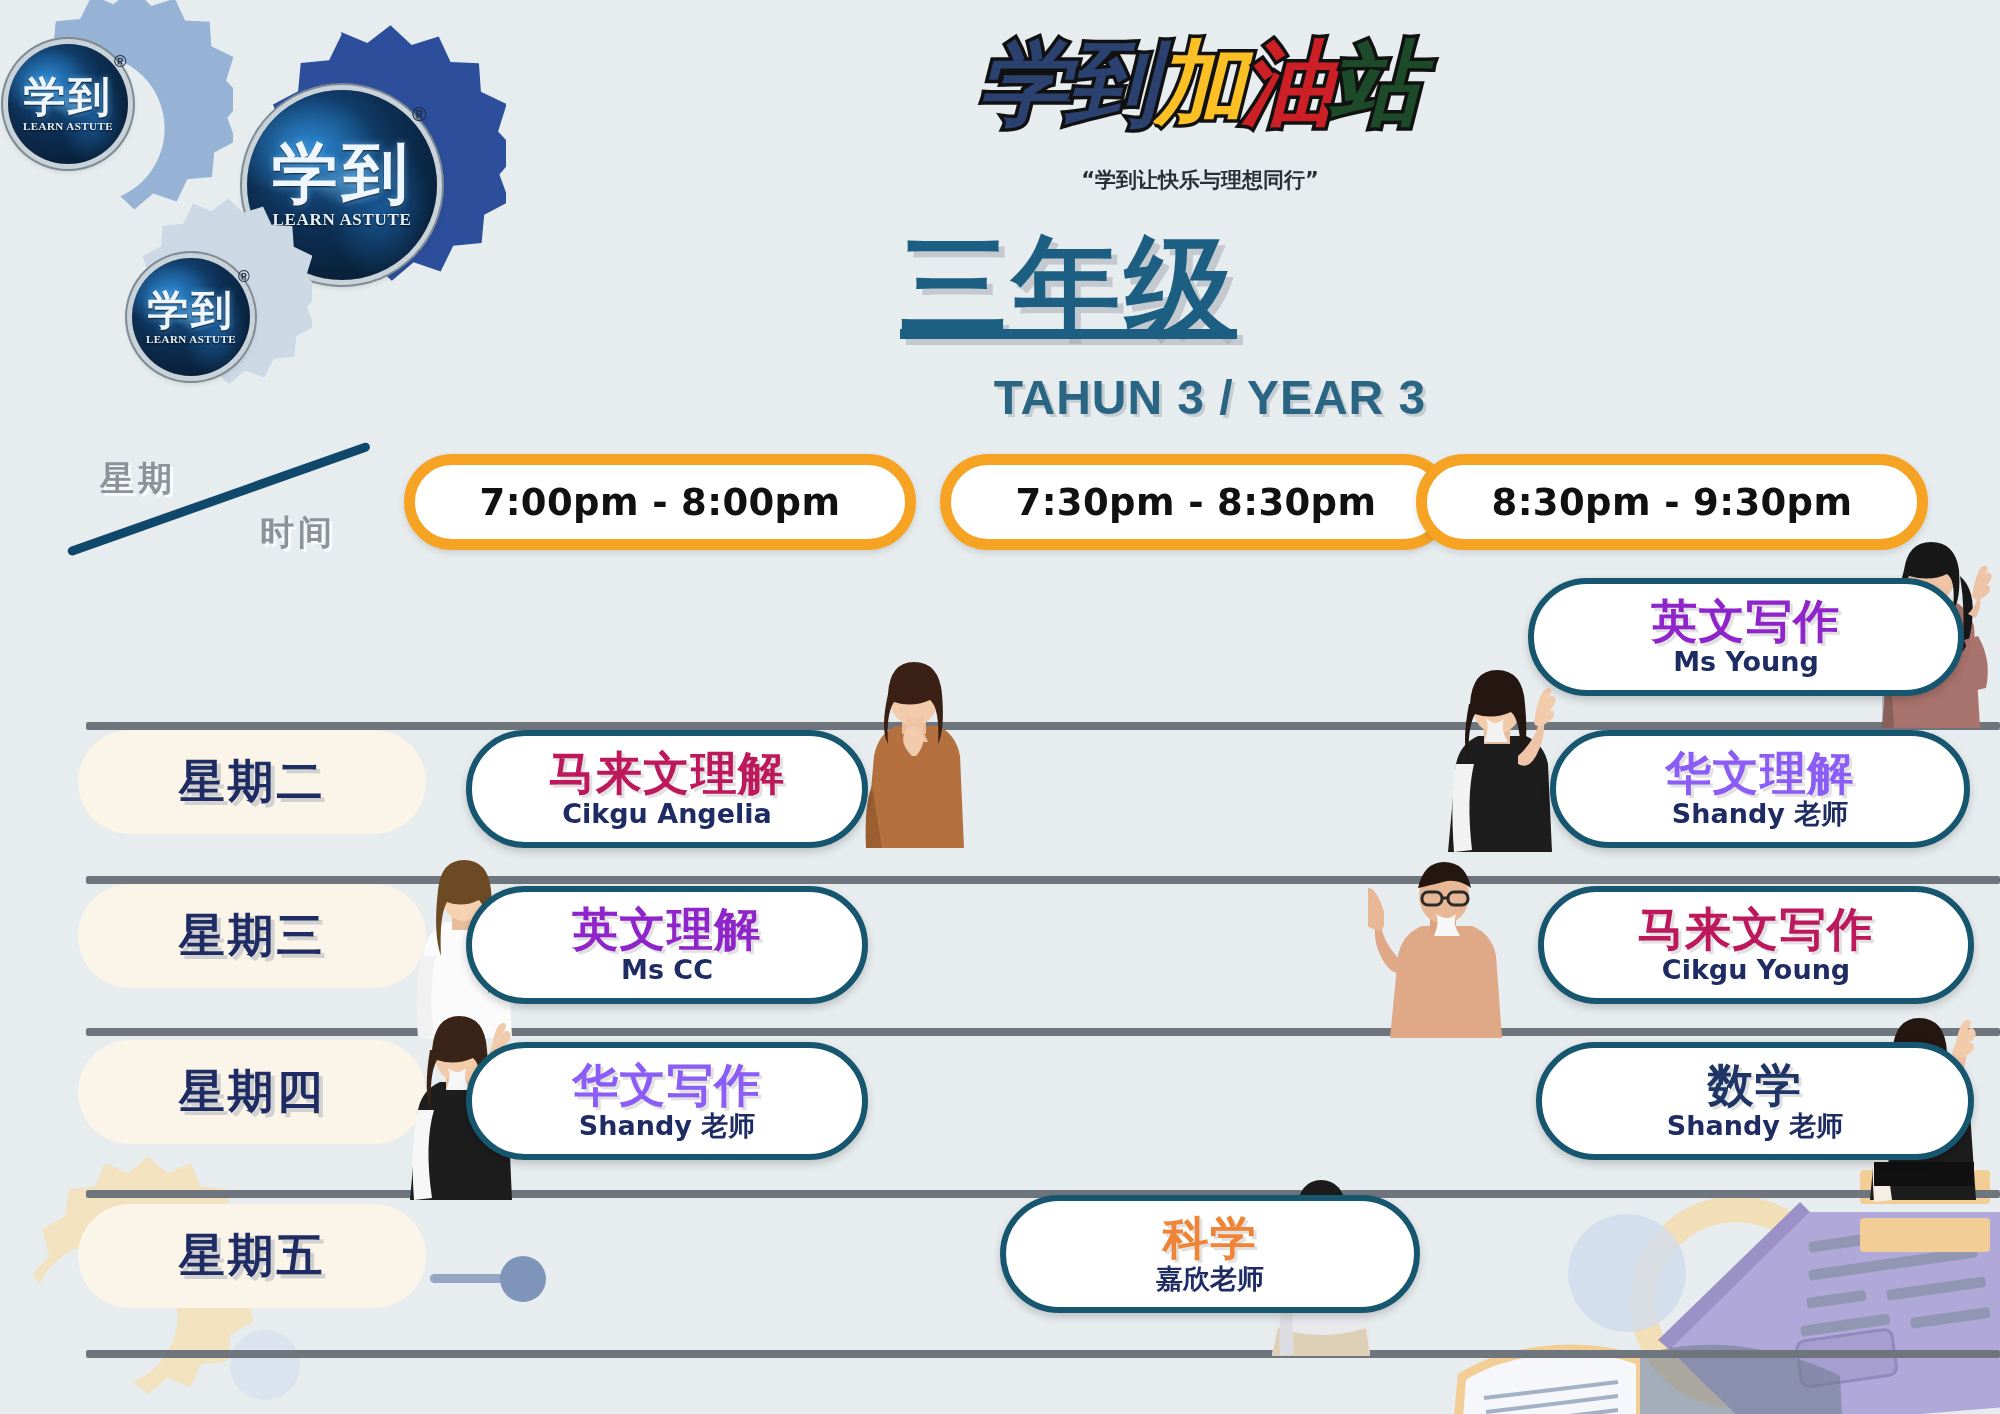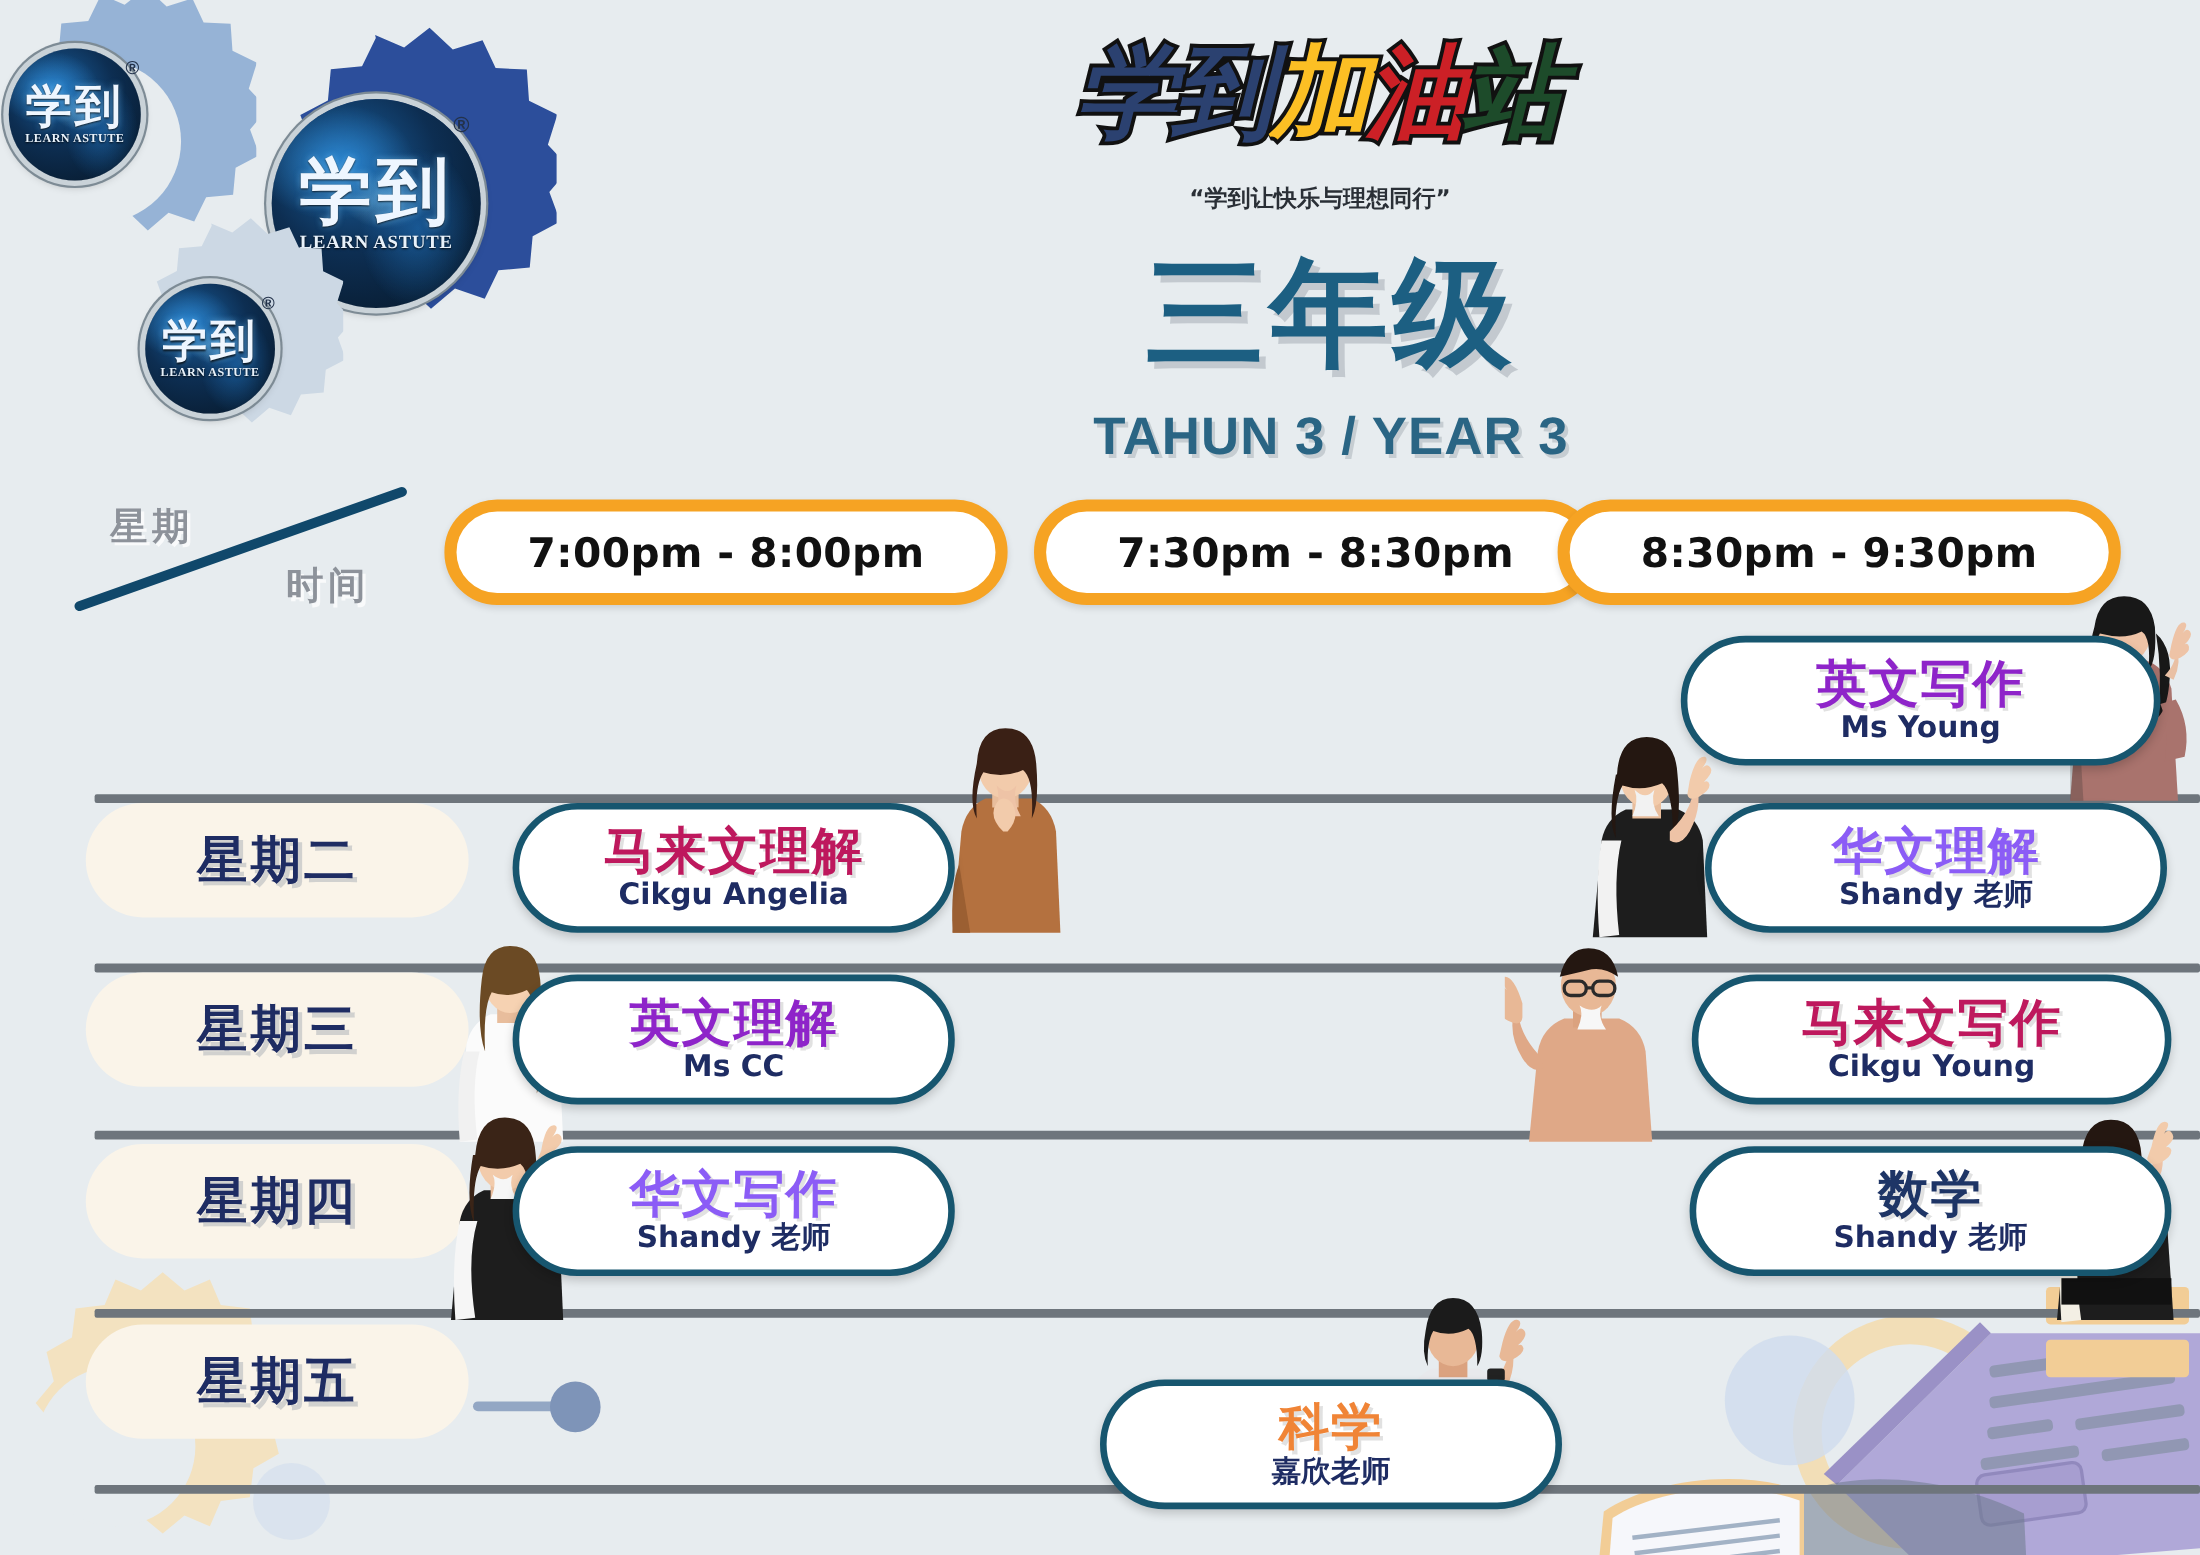--- a/index.html
+++ b/index.html
@@ -75,25 +75,26 @@
   .brand-title .c3{color:#fcbf24;}
   .brand-title .c4{color:#cc2026;}
   .brand-title .c5{color:#1d4b2a;}
   .brand-sub{
     position:absolute;left:880px;top:166px;width:640px;
     text-align:center;font-size:21px;font-weight:700;color:#2a2f36;
     font-family:"DejaVu Sans",sans-serif;
   }
 
   .grade-cn{
-    position:absolute;left:900px;top:232px;width:620px;text-align:center;
+    position:absolute;left:900px;top:232px;width:620px;text-align:left;
     font-family:"DejaVu Sans",sans-serif;
     font-size:108px;font-weight:700;color:#1c5f82;line-height:1;
     text-shadow:6px 6px 0 rgba(150,160,168,.45);
     letter-spacing:.04em;
+    text-decoration:underline;
   }
   .grade-en{
     position:absolute;left:900px;top:370px;width:620px;text-align:center;
     font-family:"Liberation Sans",sans-serif;
     font-size:48px;font-weight:700;color:#2a6584;letter-spacing:.02em;
     text-shadow:3px 3px 0 rgba(150,160,168,.40);
   }
 
   
   .corner{position:absolute;left:60px;top:448px;width:340px;height:130px;}
@@ -451,18 +452,18 @@
   <div class="class-card" style="left:466px;top:1042px;width:402px;">
     <span class="subject subj-red">华文写作</span>
     <span class="teacher">Shandy 老师</span>
   </div>
 
   <div class="class-card" style="left:1536px;top:1042px;width:438px;">
     <span class="subject subj-navy">数学</span>
     <span class="teacher">Shandy 老师</span>
   </div>
 
-  <div class="class-card" style="left:1000px;top:1254px;width:420px;">
+  <div class="class-card" style="left:1000px;top:1195px;width:420px;">
     <span class="subject subj-orange">科学</span>
     <span class="teacher">嘉欣老师</span>
   </div>
 
 </div>
 
 </body></html>

